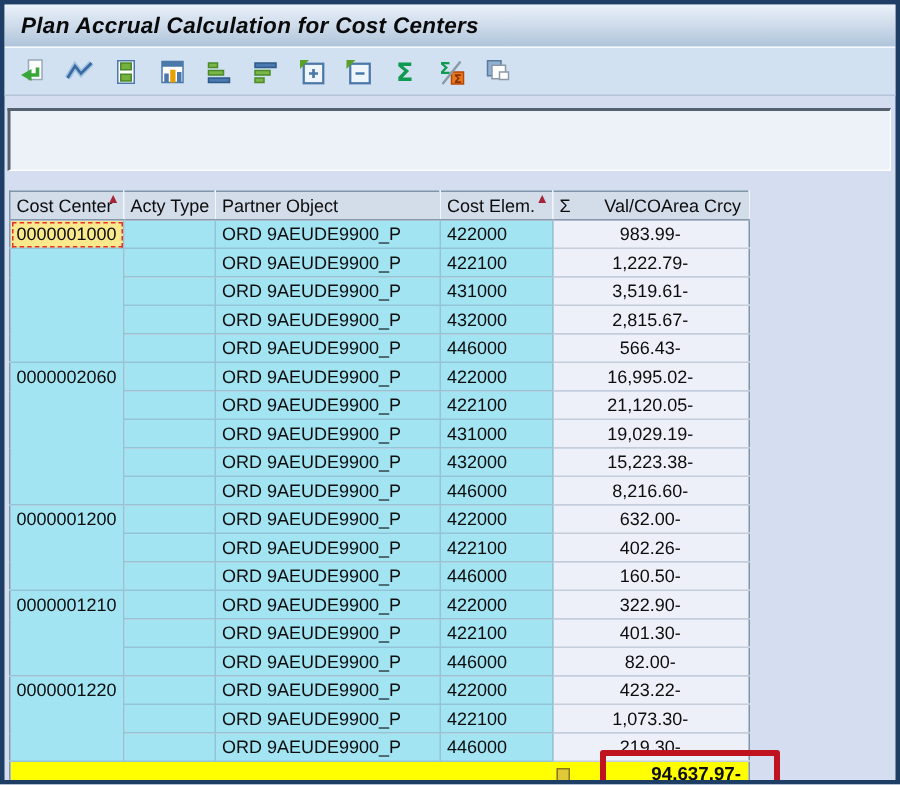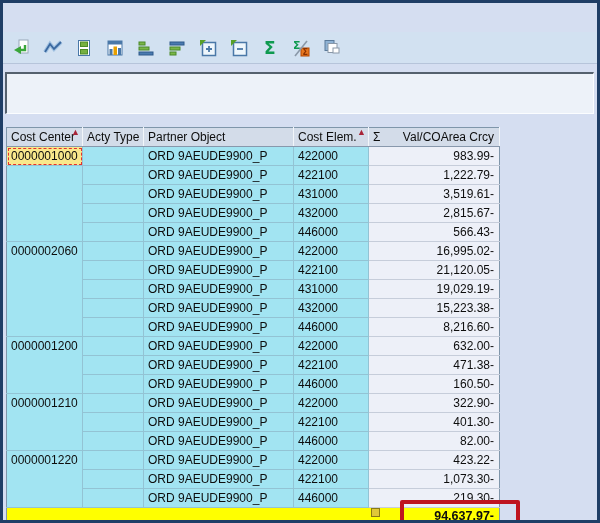--- a/index.html
+++ b/index.html
@@ -27,34 +27,37 @@
   .grid th{height:18px;background:#d3dce9;font-weight:normal;text-align:left;padding:0 4px;
            border-right:1px solid #f2f6fa;border-bottom:1px solid #8898ac;position:relative;
            white-space:nowrap;overflow:hidden;}
   .grid th .sort{position:absolute;right:2px;top:-1px;font-size:9px;color:#a82438;}
   .grid th.vh{padding:0;}
   .grid th.vh .vhin{display:flex;justify-content:space-between;align-items:center;padding:0 5px 0 4px;}
   .grid td{height:18px;line-height:18px;padding:0 4px;white-space:nowrap;overflow:hidden;}
   .grid td.cy,.grid td.cc{background:#a2e4f2;border-right:1px solid #93c3d4;border-bottom:1px solid #93c3d4;}
   .grid td.cc{vertical-align:top;}
   .grid td.sel{background:#f9e88c;outline:1px dashed #e62e2e;outline-offset:-2px;margin-left:20px;}
-  .grid td.val{background:#edf0f8;text-align:right;padding-right:5px;border-bottom:1px solid #c6cdda;}
+  .grid td.val{background:#edf0f8;text-align:center;padding-right:5px;border-bottom:1px solid #c6cdda;}
   .grid tfoot td{background:#ffff00;height:16px;line-height:16px;border:none;}
-  .grid tfoot td.tv{display:flex;justify-content:space-between;padding:0 5px 0 2px;}
+  .grid tfoot td.tv{display:flex;align-items:center;justify-content:space-between;padding:0 5px 0 2px;}
   .sumsq{display:inline-block;width:7px;height:7px;background:#e0c838;border:1px solid #8a7a14;}
   .tval{font-weight:bold;font-size:12.5px;}
   
   .red-annot{position:absolute;left:397px;top:497px;width:112px;height:23px;
              border:4px solid #bf141f;border-radius:2px;z-index:10;pointer-events:none;}
 </style>
 </head>
 <body>
 
 <div class="window">
 
+  <div class="titlebar">
+    <span class="title">Plan Accrual Calculation for Cost Centers</span>
+  </div>
 
   <div class="toolbar">
     <button class="tbtn" title="exit-icon">
       <svg width="20" height="20" viewBox="0 0 20 20">
         <rect x="7" y="2" width="9" height="13" fill="#fdfefe" stroke="#98a8b8"></rect>
         <path d="M13 7 L13 12 L8 12" stroke="#3aa63a" stroke-width="2.4" fill="none"></path>
         <polygon points="2,12 9,8 9,16" fill="#3aa63a"></polygon>
       </svg>
     </button>
     <button class="tbtn" title="detail-chart-icon">
@@ -231,21 +234,21 @@
           <td class="cc" rowspan="3">0000001200</td>
           <td class="cy"></td>
           <td class="cy">ORD 9AEUDE9900_P</td>
           <td class="cy">422000</td>
           <td class="val">632.00-</td>
         </tr>
         <tr>
           <td class="cy"></td>
           <td class="cy">ORD 9AEUDE9900_P</td>
           <td class="cy">422100</td>
-          <td class="val">471.38-</td>
+          <td class="val">402.26-</td>
         </tr>
         <tr>
           <td class="cy"></td>
           <td class="cy">ORD 9AEUDE9900_P</td>
           <td class="cy">446000</td>
           <td class="val">160.50-</td>
         </tr>
         <tr>
           <td class="cc" rowspan="3">0000001210</td>
           <td class="cy"></td>

